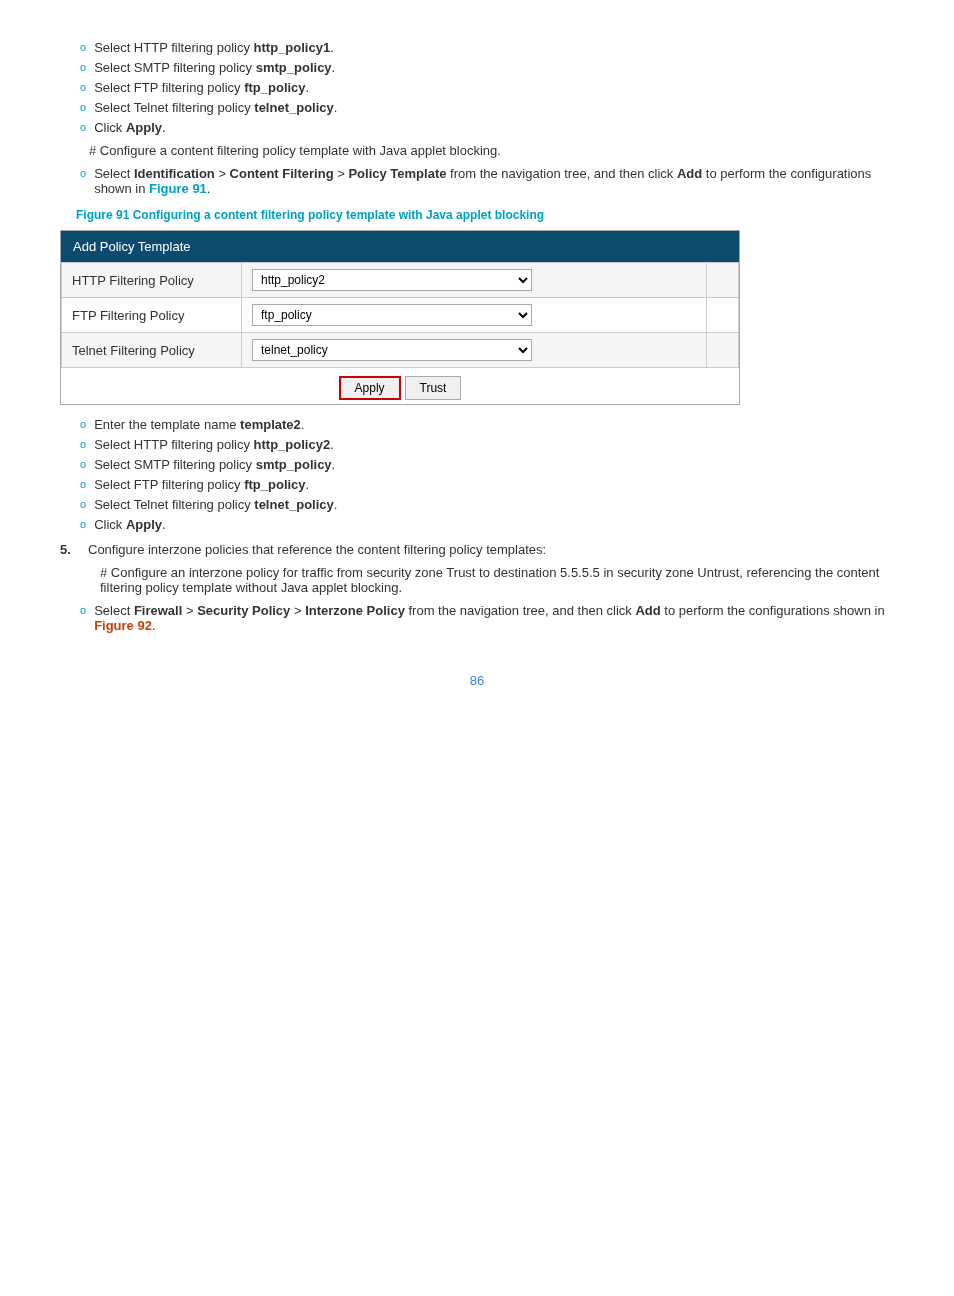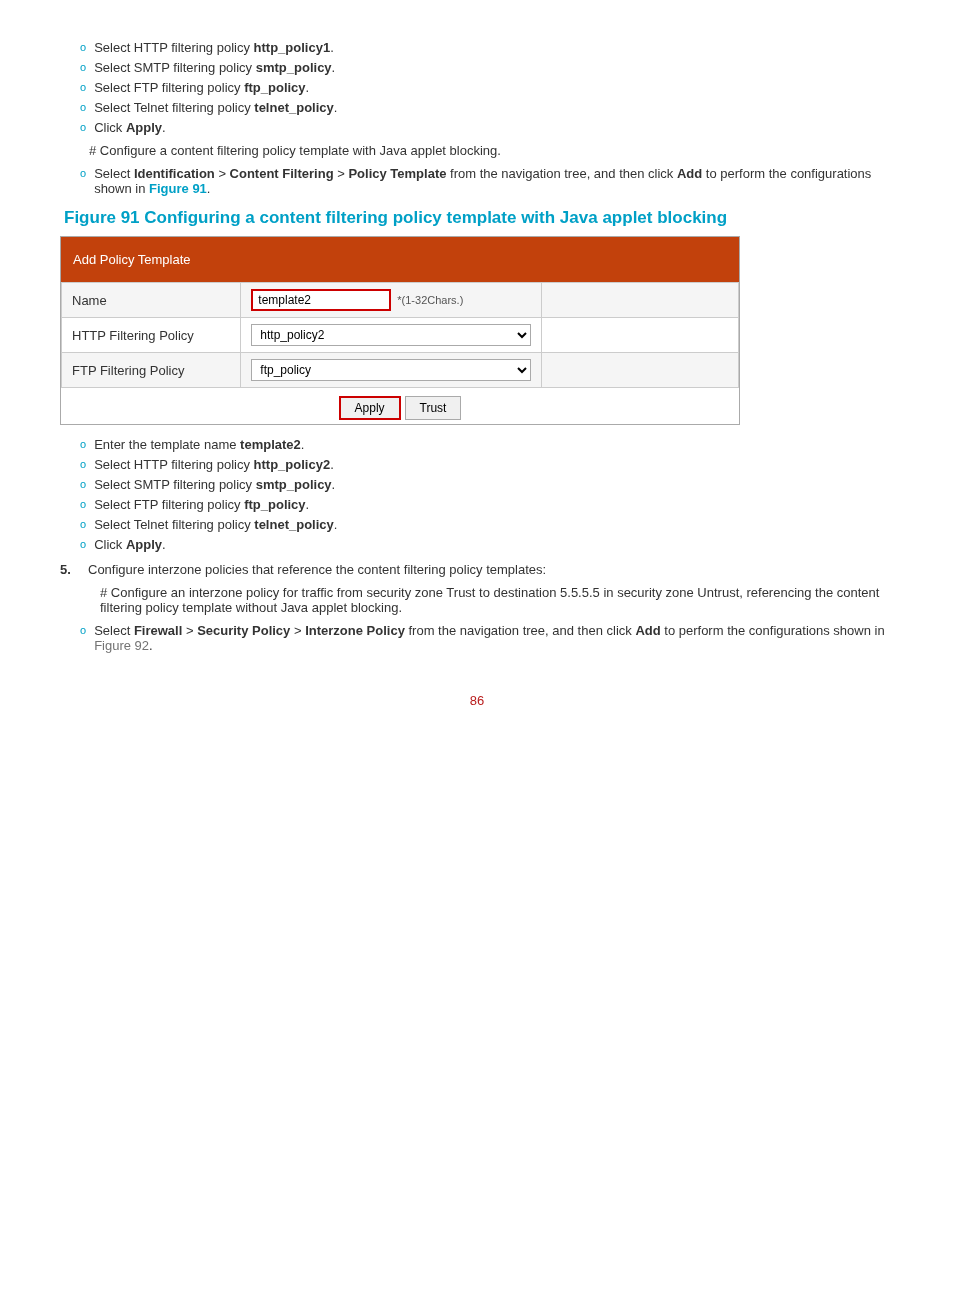--- a/index.html
+++ b/index.html
@@ -51,35 +51,35 @@
 
     .hash-line {
       margin: 8px 0 8px 29px;
       color: #333;
       font-size: 13px;
     }
 
     .figure-title {
       color: #00a0c6;
       font-weight: bold;
-      margin: 12px 0 8px 4px;
-      font-size: 17px;
+      margin: 12px 0 8px 16px;
+      font-size: 12px;
     }
 
     
     .ui-panel {
       border: 1px solid #aaa;
       margin: 0 0 12px 0;
       max-width: 680px;
     }
 
     .ui-panel-header {
-      background: #c2410c;
+      background: #0c4a6e;
       color: #fff;
-      padding: 15px 12px;
+      padding: 8px 12px;
       font-size: 13px;
       font-weight: normal;
     }
 
     .ui-form-table {
       width: 100%;
       border-collapse: collapse;
     }
 
     .ui-form-table tr:nth-child(odd) td {
@@ -163,21 +163,21 @@
       background: #f0f0f0;
       padding: 3px 14px;
       font-size: 12px;
       cursor: pointer;
     }
 
     .page-number {
       text-align: center;
       margin-top: 40px;
       font-size: 13px;
-      color: #b91c1c;
+      color: #3b82f6;
     }
 
     b { font-weight: bold; }
   </style>
 </head>
 <body>
 
 <ul class="bullet-list">
   <li>
     <span class="bullet-dot">o</span>
@@ -210,30 +210,20 @@
   </li>
 </ul>
 
 <p class="figure-title">Figure 91 Configuring a content filtering policy template with Java applet blocking</p>
 
 <div class="ui-panel">
   <div class="ui-panel-header">Add Policy Template</div>
   <table class="ui-form-table">
     <tbody>
 
-      <tr>
-        <td>Name</td>
-        <td>
-          <div class="field-row">
-            <input type="text" class="text-input-red" value="template2" style="">
-            <span class="hint-text">*(1-32Chars.)</span>
-          </div>
-        </td>
-        <td style="width:200px;"></td>
-      </tr>
 
       <tr>
         <td>HTTP Filtering Policy</td>
         <td>
           <select class="select-field">
             <option>http_policy2</option>
           </select>
         </td>
         <td></td>
       </tr>
@@ -243,20 +233,29 @@
       <tr>
         <td>FTP Filtering Policy</td>
         <td>
           <select class="select-field">
             <option>ftp_policy</option>
           </select>
         </td>
         <td></td>
       </tr>
 
+      <tr>
+        <td>Telnet Filtering Policy</td>
+        <td>
+          <select class="select-field">
+            <option>telnet_policy</option>
+          </select>
+        </td>
+        <td></td>
+      </tr>
     </tbody>
   </table>
   <div class="btn-row">
     <button class="btn-apply">Apply</button>
     <button class="btn-cancel">Trust</button>
   </div>
 </div>
 
 <ul class="bullet-list" style="margin-top:6px;">
   <li>
@@ -290,17 +289,17 @@
     <span class="num-label">5.</span>
     <span>Configure interzone policies that reference the content filtering policy templates:</span>
   </li>
 </ul>
 
 <p class="hash-line" style="margin-left:40px; margin-bottom:8px;"># Configure an interzone policy for traffic from security zone Trust to destination 5.5.5.5 in security zone Untrust, referencing the content filtering policy template without Java applet blocking.</p>
 
 <ul class="bullet-list">
   <li>
     <span class="bullet-dot">o</span>
-    <span>Select <b>Firewall</b> &gt; <b>Security Policy</b> &gt; <b>Interzone Policy</b> from the navigation tree, and then click <b>Add</b> to perform the configurations shown in <span style="color:#737373;">Figure 92</span>.</span>
+    <span>Select <b>Firewall</b> &gt; <b>Security Policy</b> &gt; <b>Interzone Policy</b> from the navigation tree, and then click <b>Add</b> to perform the configurations shown in <span style="color:#c2410c;font-weight:bold;">Figure 92</span>.</span>
   </li>
 </ul>
 
 <div class="page-number">86</div>
 
 </body></html>

